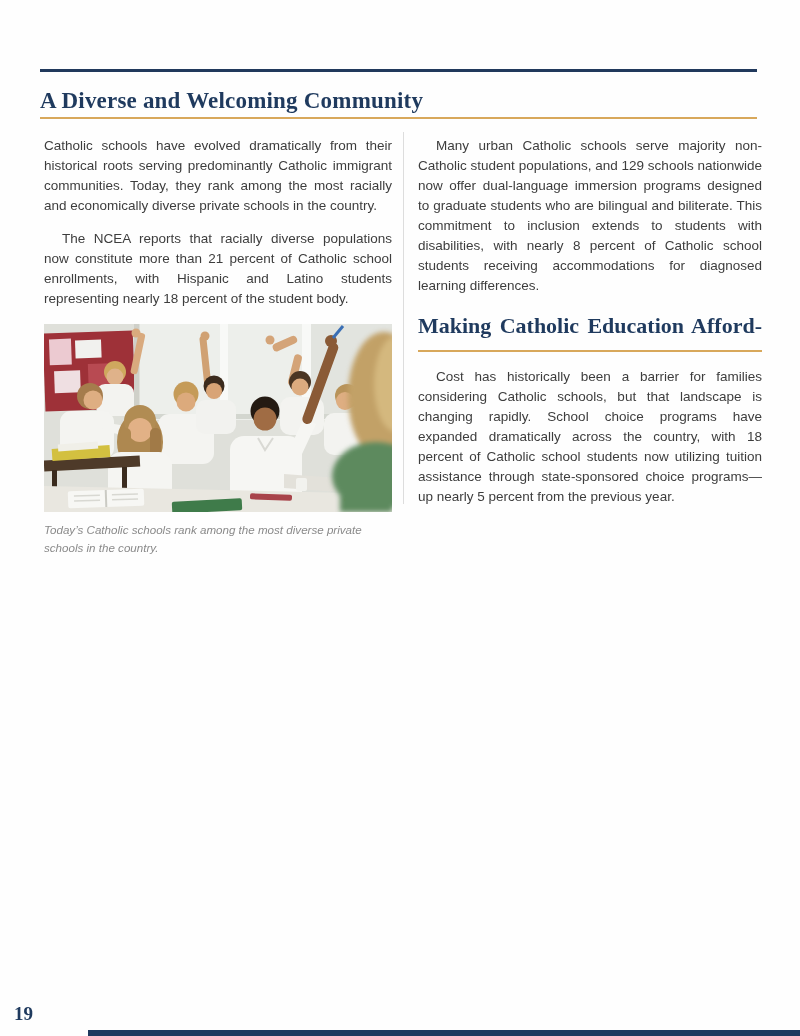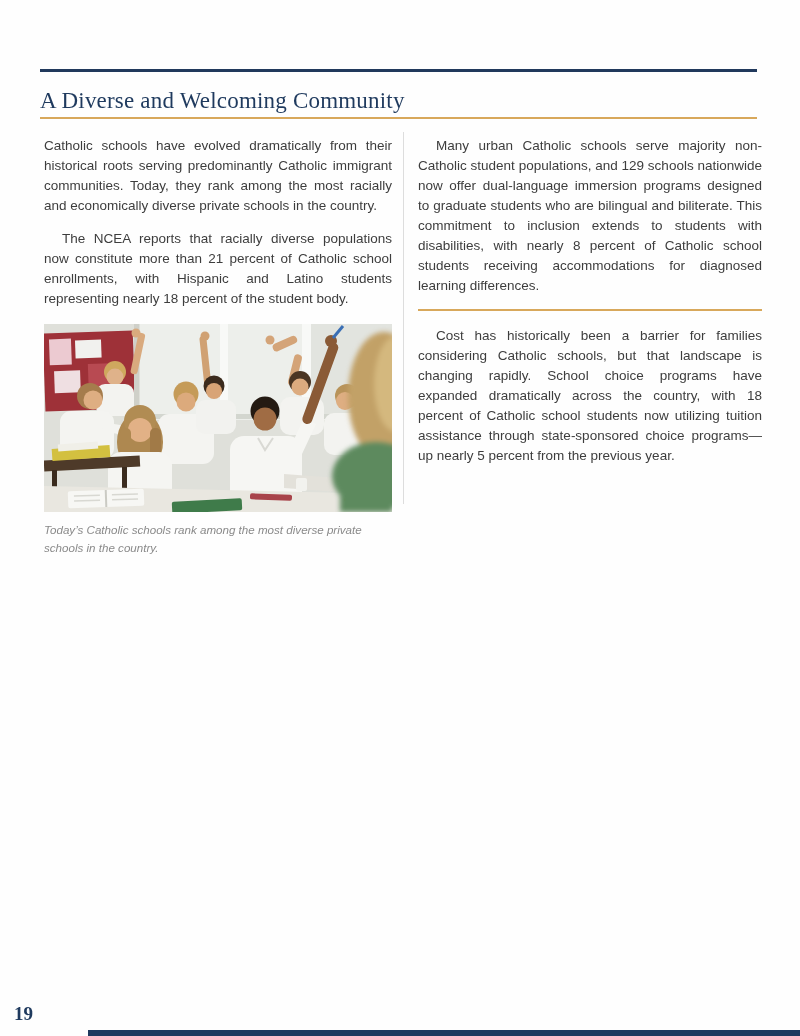--- a/index.html
+++ b/index.html
@@ -17,21 +17,21 @@
     left: 40px; right: 43px; top: 69px;
     height: 3px;
     background: #21395c;
   }
   h1.section-title {
     position: absolute;
     left: 40px; top: 88px;
     margin: 0;
     font-family: "Liberation Serif", serif;
     font-size: 23px;
-    font-weight: 400;
+    font-weight: 700;
     color: #1f3a5e;
     letter-spacing: 0.2px;
     white-space: nowrap;
   }
   .gold-rule-top {
     position: absolute;
     left: 40px; right: 43px; top: 117px;
     height: 2px;
     background: #d8a85b;
   }
@@ -212,20 +212,21 @@
           </g>
         </svg>
         <figcaption class="caption">Today’s Catholic schools rank among the most diverse private schools in the country.</figcaption>
       </figure>
     </div>
 
     <div class="col-right">
       <p class="body indent">Many urban Catholic schools serve majority non-Catholic student populations, and 129 schools nationwide now offer dual-language immersion programs designed to graduate students who are bilingual and biliterate. This commitment to inclusion extends to students with disabilities, with nearly 8 percent of Catholic school students receiving accommodations for diagnosed learning differences.</p>
 
       <h2 class="section-title-2">
+        <span class="h2-line1">Making Catholic Education Afford-</span>
       </h2>
       <div class="gold-rule-h2"></div>
 
       <p class="body indent">Cost has historically been a barrier for families considering Catholic schools, but that landscape is changing rapidly. School choice programs have expanded dramatically across the country, with 18 percent of Catholic school students now utilizing tuition assistance through state-sponsored choice programs—up nearly 5 percent from the previous year.</p>
     </div>
   </div>
 
   <span class="page-number">19</span>
   <div class="bottom-bar"></div>
 

